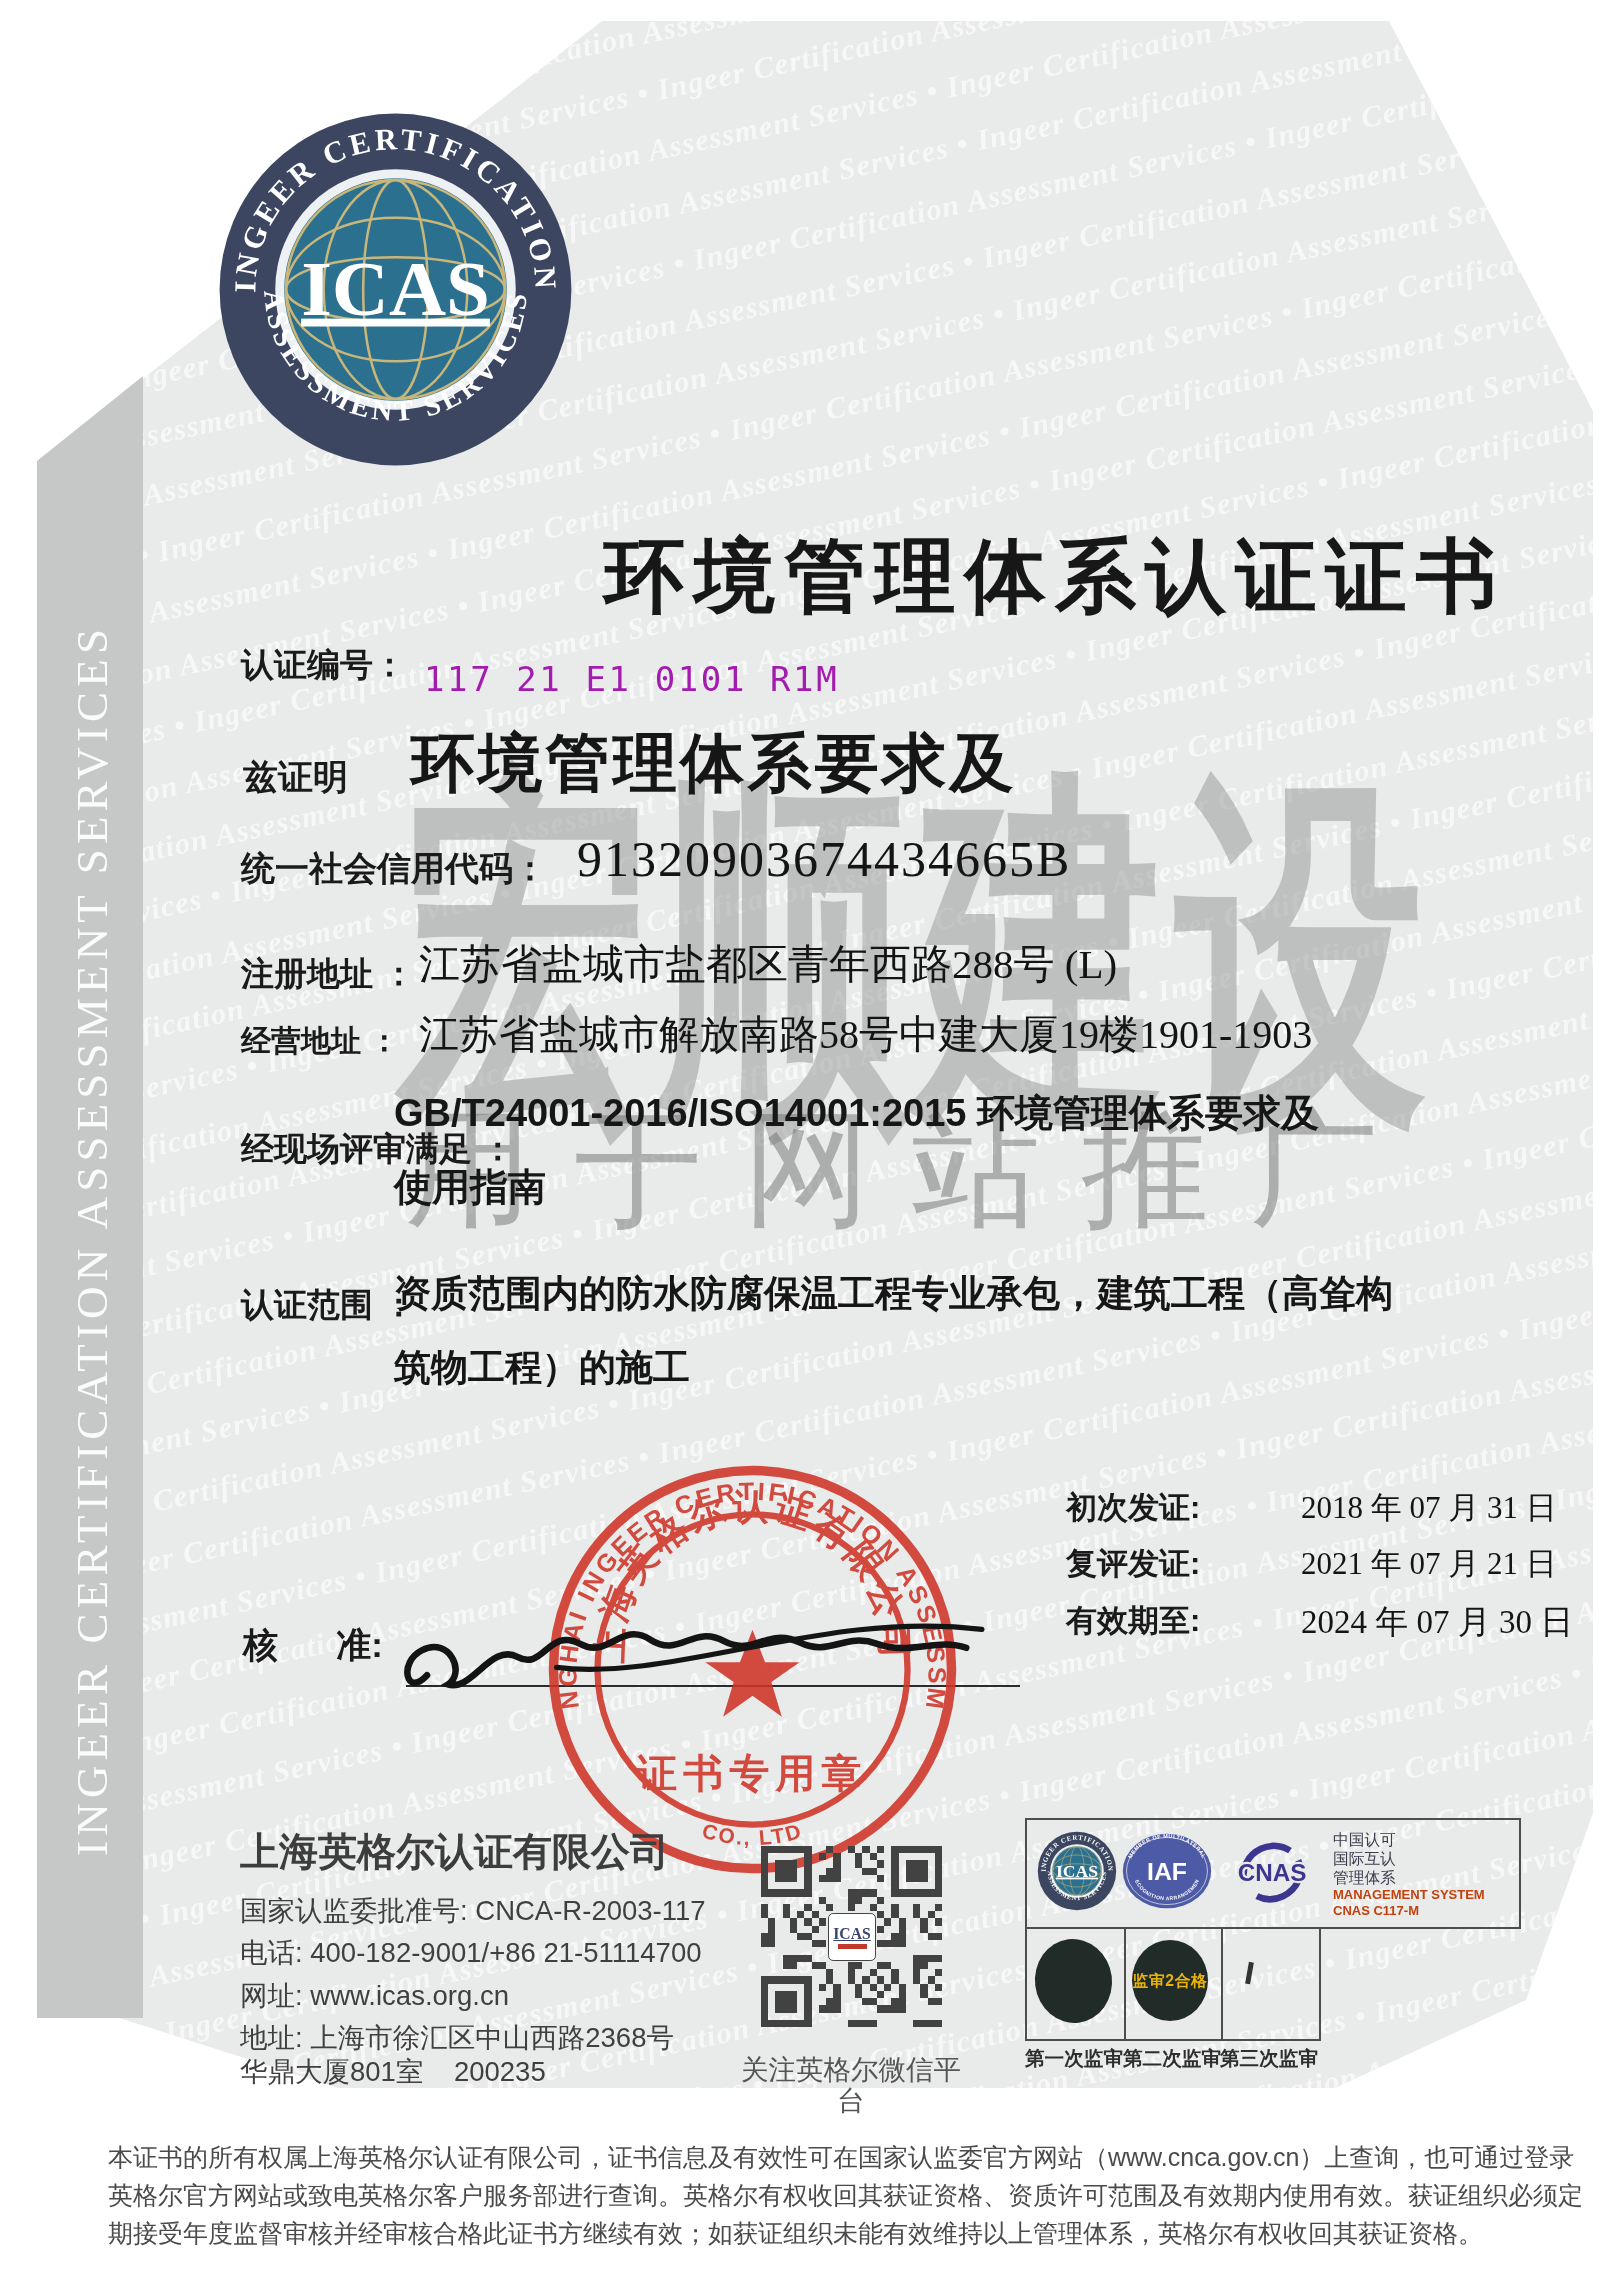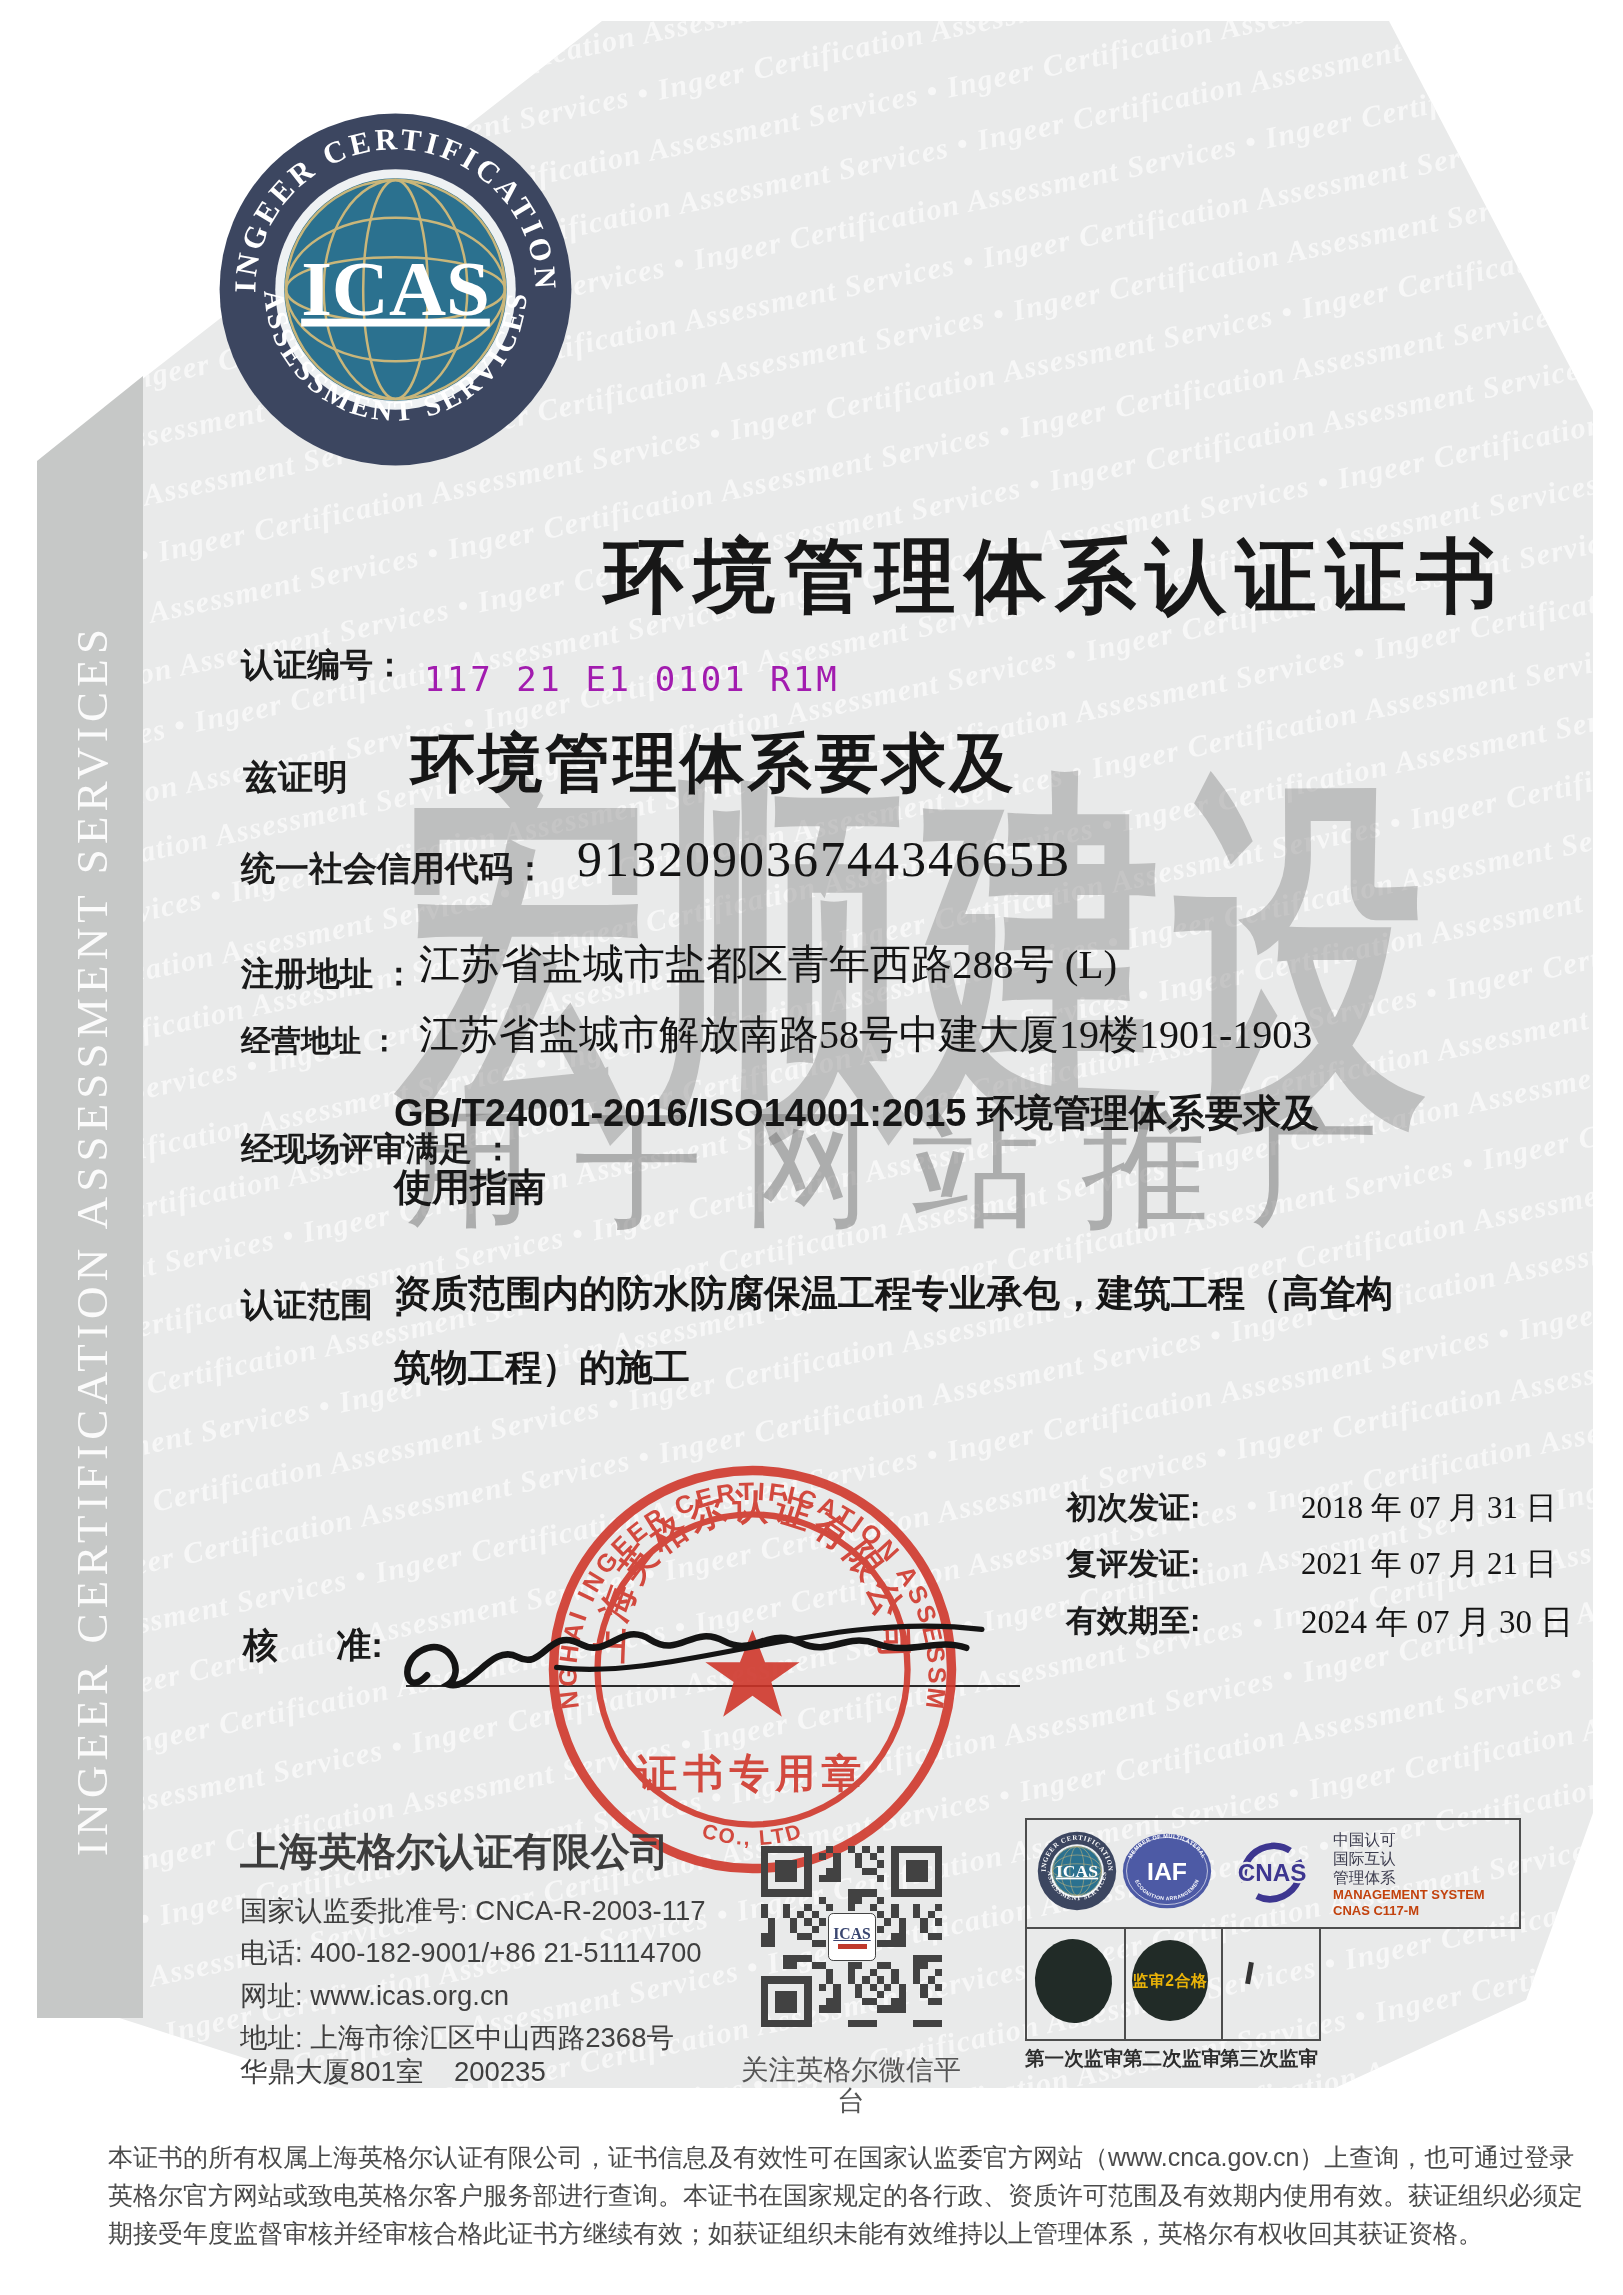--- a/index.html
+++ b/index.html
@@ -880,15 +880,15 @@
 <div class="abs oval" style="left:1035px;top:1939px;width:77px;height:84px;transform:rotate(-7deg)"></div>
 <div class="abs oval" style="left:1132px;top:1940px;width:76px;height:81px">
   <span style="font:700 15.7px/17px 'Liberation Sans',sans-serif;color:#eab308;letter-spacing:0.7px">监审2合格</span>
 </div>
 <div class="abs" style="left:1247px;top:1962px;width:4.6px;height:22px;background:#333;transform:rotate(10deg)"></div>
 <div class="abs auditlbl" style="left:1025px;top:2047px;width:98px">第一次监审</div>
 <div class="abs auditlbl" style="left:1123px;top:2047px;width:98px">第二次监审</div>
 <div class="abs auditlbl" style="left:1220px;top:2047px;width:98px">第三次监审</div>
 
 <div class="abs footline" style="left:108px;top:2139px">本证书的所有权属上海英格尔认证有限公司，证书信息及有效性可在国家认监委官方网站（www.cnca.gov.cn）上查询，也可通过登录</div>
-<div class="abs footline" style="left:108px;top:2177px">英格尔官方网站或致电英格尔客户服务部进行查询。本证书在国家规定的各行政、资质许可范围及有效期内使用有效。获证组织必须定</div>
+<div class="abs footline" style="left:108px;top:2177px">英格尔官方网站或致电英格尔客户服务部进行查询。英格尔有权收回其获证资格、资质许可范围及有效期内使用有效。获证组织必须定</div>
 <div class="abs footline" style="left:108px;top:2215px">期接受年度监督审核并经审核合格此证书方继续有效；如获证组织未能有效维持以上管理体系，英格尔有权收回其获证资格。</div>
 
 
 </body></html>

